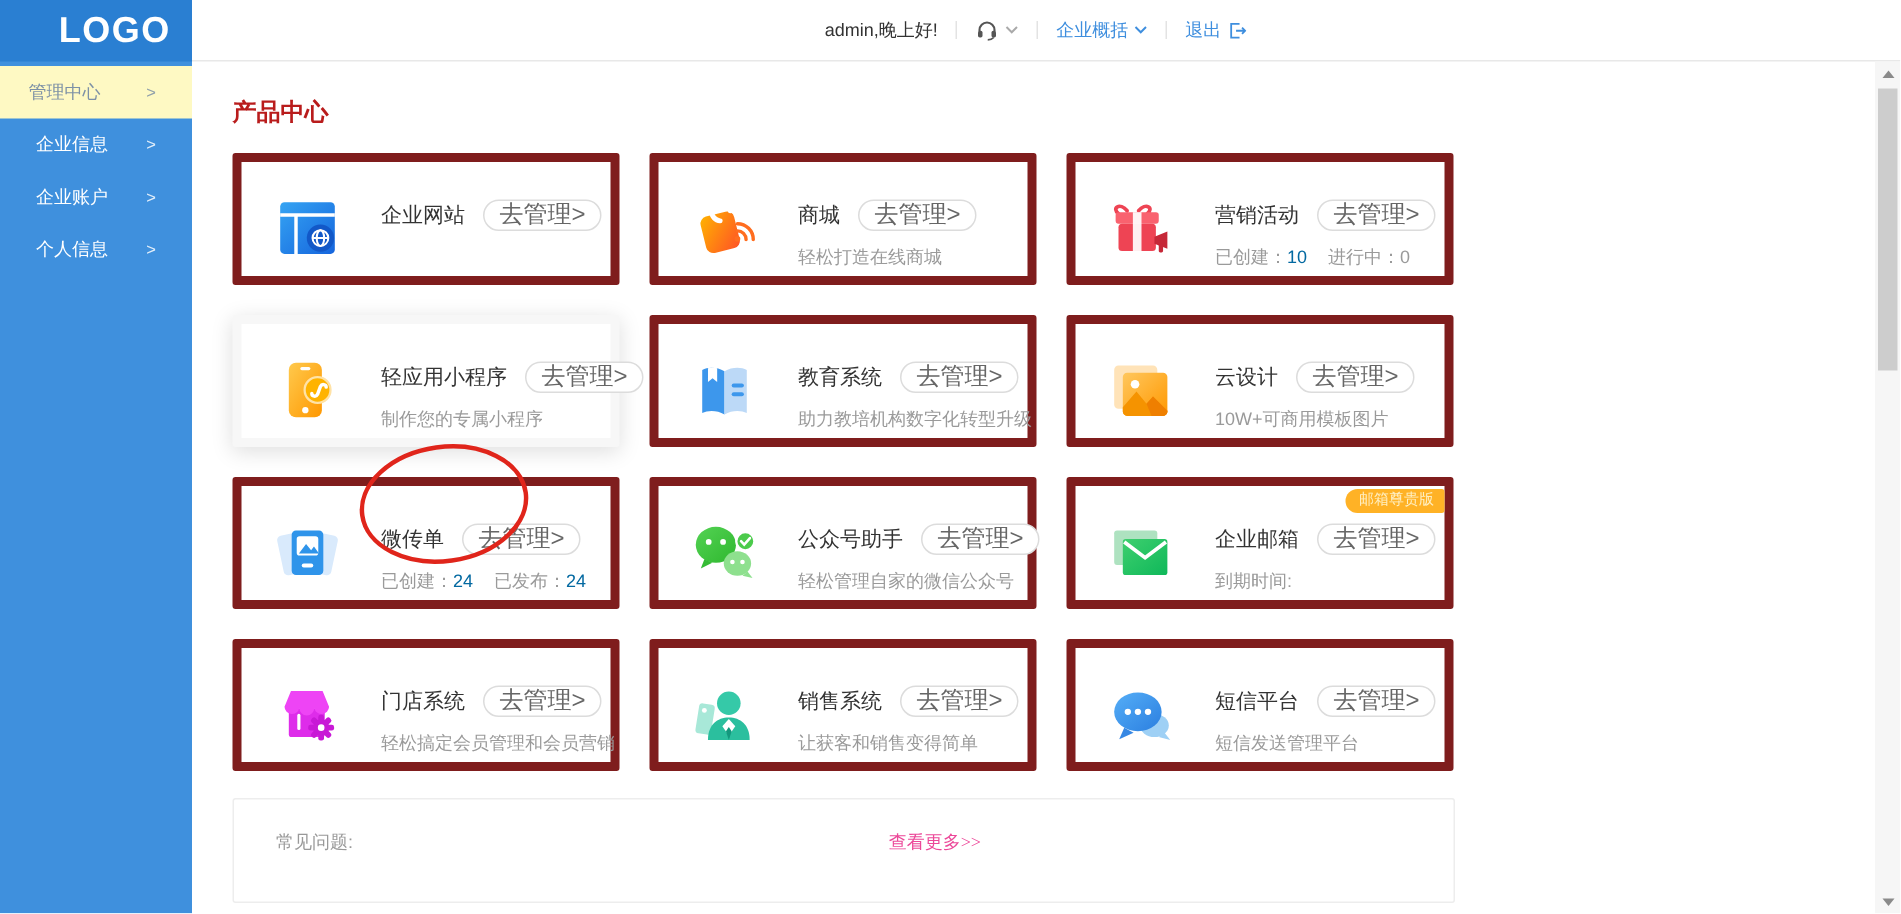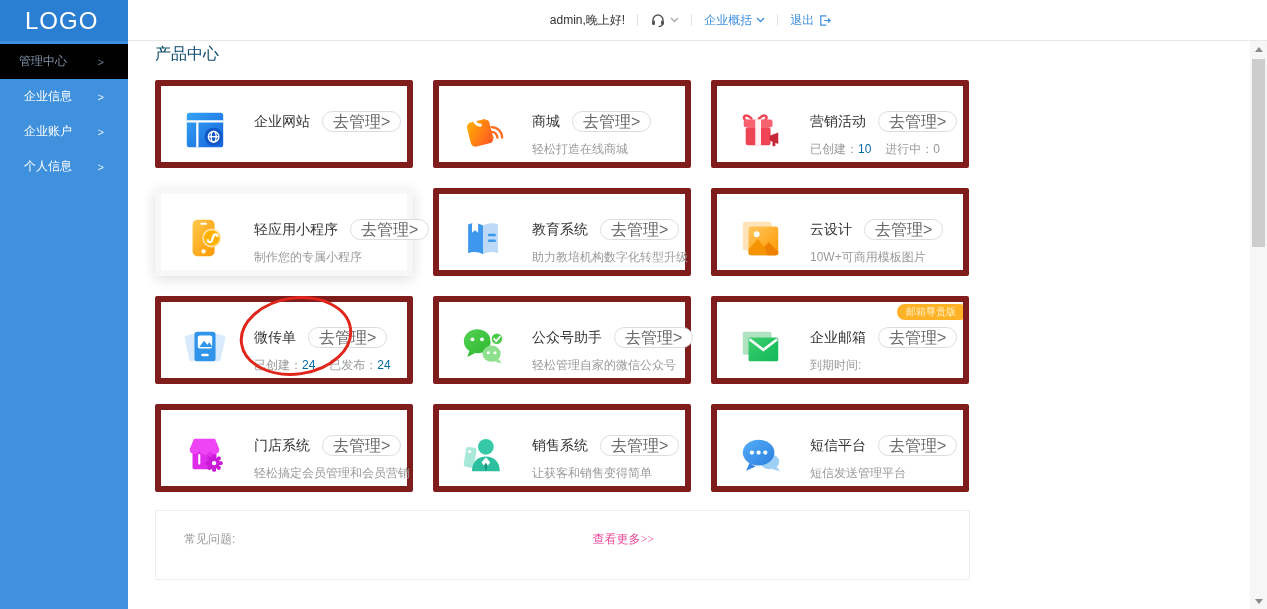--- a/index.html
+++ b/index.html
@@ -2,38 +2,38 @@
 <html><head>
 <meta charset="utf-8">
 <style>
   * { margin:0; padding:0; box-sizing:border-box; }
   html,body { width:1267px; height:609px; overflow:hidden; }
   body { font-family:"Liberation Sans","DejaVu Sans",sans-serif; background:#fff; }
   .app { position:relative; width:1267px; height:609px; background:#fff; overflow:hidden; }
 
   
   .sidebar { position:absolute; left:0; top:0; width:128px; height:609px; background:#3f90dd; z-index:3; }
-  .logo { height:41px; background:#2a7fd2; color:#fff; font-size:24px; line-height:41px; padding-left:25px; letter-spacing:1px; font-weight:400; }
+  .logo { height:41px; background:#2a7fd2; color:#fff; font-size:24px; line-height:41px; padding-left:25px; letter-spacing:1px; font-weight:700;text-align:center; }
   .menu { padding-top:3px; }
   .menu-item { height:35px; display:flex; align-items:center; justify-content:space-between; padding:0 24px; color:#fff; font-size:12px; cursor:pointer; }
-  .menu-item.active { background:#000000; color:#7d91a6;padding-left:19px; }
+  .menu-item.active { background:#fef9c3; color:#7d91a6;padding-left:19px; }
   .menu-arrow { font-size:11px; opacity:.85; }
 
   
   .topbar { position:absolute; left:128px; top:0; width:1139px; height:41px; background:#fff;
             border-bottom:1px solid #e8e8e8; display:flex; align-items:center; justify-content:center;
             padding-right:14px; font-size:12px; color:#333; z-index:2; }
   .sep { width:1px; height:12px; background:#e3e3e3; margin:0 12px; }
   .hd-item { display:inline-flex; align-items:center; gap:4px; cursor:pointer;font-family:Liberation Mono, monospace; }
   .link { color:#3e8ede; }
   .chev { width:9px; height:6px; display:inline-block; }
 
   
   .main { position:absolute; left:128px; top:41px; width:1139px; height:568px; background:#fff; overflow:hidden; }
-  .section-title { font-size:16px; font-weight:normal; color:#0c4a6e; line-height:22px; margin:2px 0 0 27px; }
+  .section-title { font-size:16px; font-weight:bold; color:#b91c1c; line-height:22px; margin:24px 0 0 27px; }
   .section-title.help { margin-top:23px; }
 
   .grid { margin:15px 0 0 27px; width:815px; display:grid; grid-template-columns:258px 258px 258px; gap:20px; }
   .card { position:relative; height:88px; background:#fff; border:6px solid #7f1d1d; border-radius:2px;
           display:flex; align-items:flex-start; padding:21px 0 0 21px; cursor:pointer; }
   .card.elevated { box-shadow:0 3px 14px rgba(0,0,0,.13); border-color:#f7f7f7; }
   .card-icon { width:46px; height:46px; flex:0 0 46px; }
   .card-icon svg { width:46px; height:46px; display:block; }
   .card-body { margin-left:26px; padding-top:4px; min-width:0; }
   .card-title-row { display:flex; align-items:center; gap:12px; }

